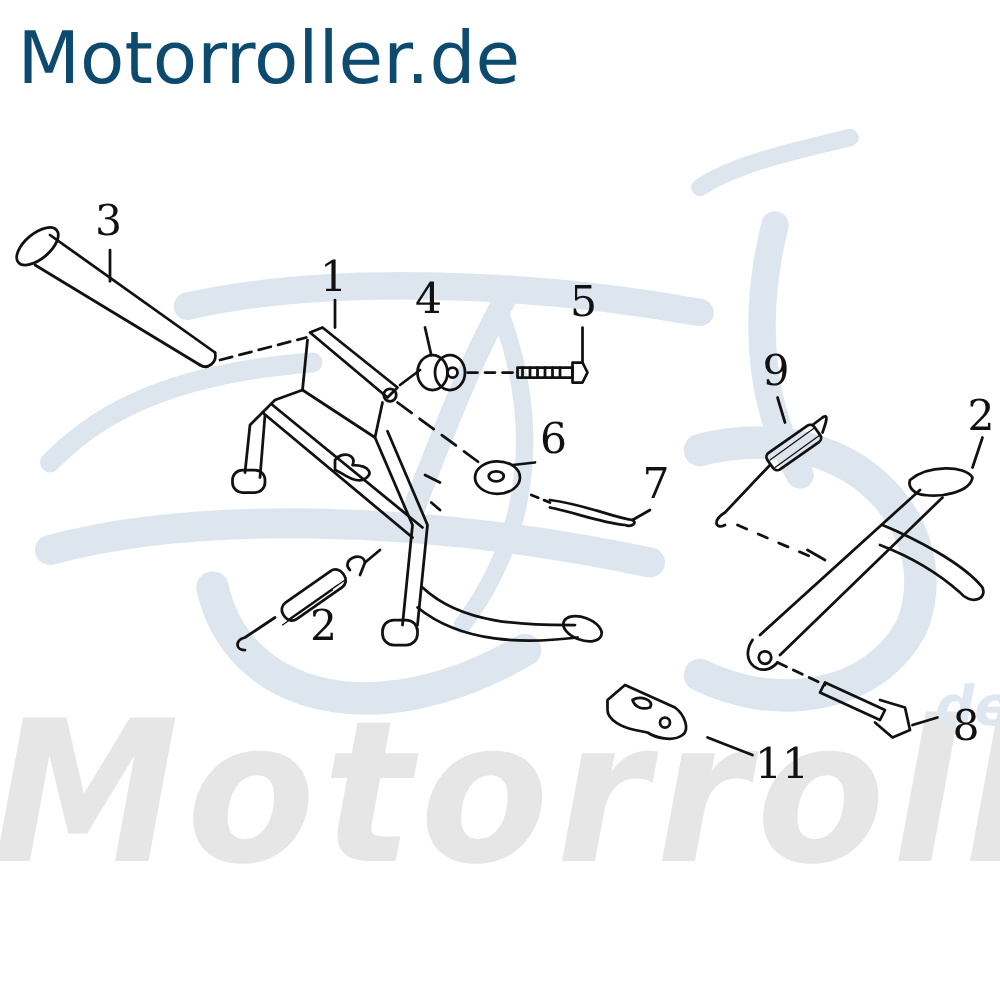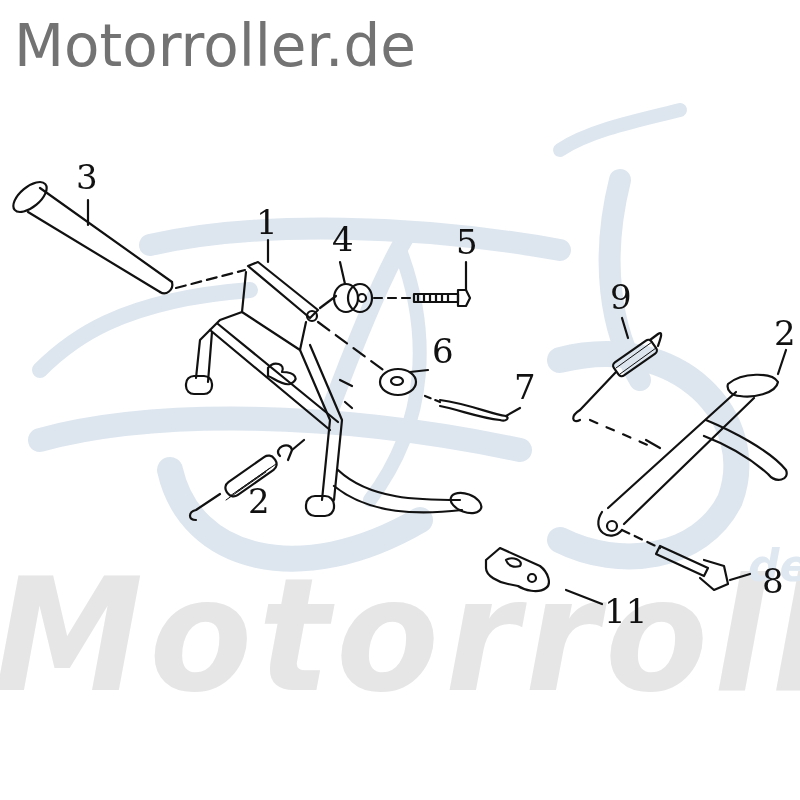--- a/index.html
+++ b/index.html
@@ -1,19 +1,19 @@
 <!DOCTYPE html>
 <html><head>
   <meta charset="utf-8">
   <style>
     html, body { margin: 0; padding: 0; background: #ffffff; }
     body { width: 800px; height: 800px; position: relative; overflow: hidden; font-family: "Liberation Sans", sans-serif; }
     .wm-top {
       position: absolute; left: 14px; top: 12px;
-      font-family: "DejaVu Sans", sans-serif; font-size: 58px; color: #737373;
+      font-family: "DejaVu Sans", sans-serif; font-size: 58px; color: #0c4a6e;
       letter-spacing: 0px; white-space: nowrap;
     }
     .wm-big {
       position: absolute; left: -6px; top: 548px;
       font-family: "DejaVu Sans", sans-serif; font-weight: bold; font-style: italic;
       font-size: 150px; color: #e6e6e6; letter-spacing: 6px; white-space: nowrap;
       transform: scaleY(1.05);
     }
     .wm-de {
       position: absolute; left: 748px; top: 540px;

